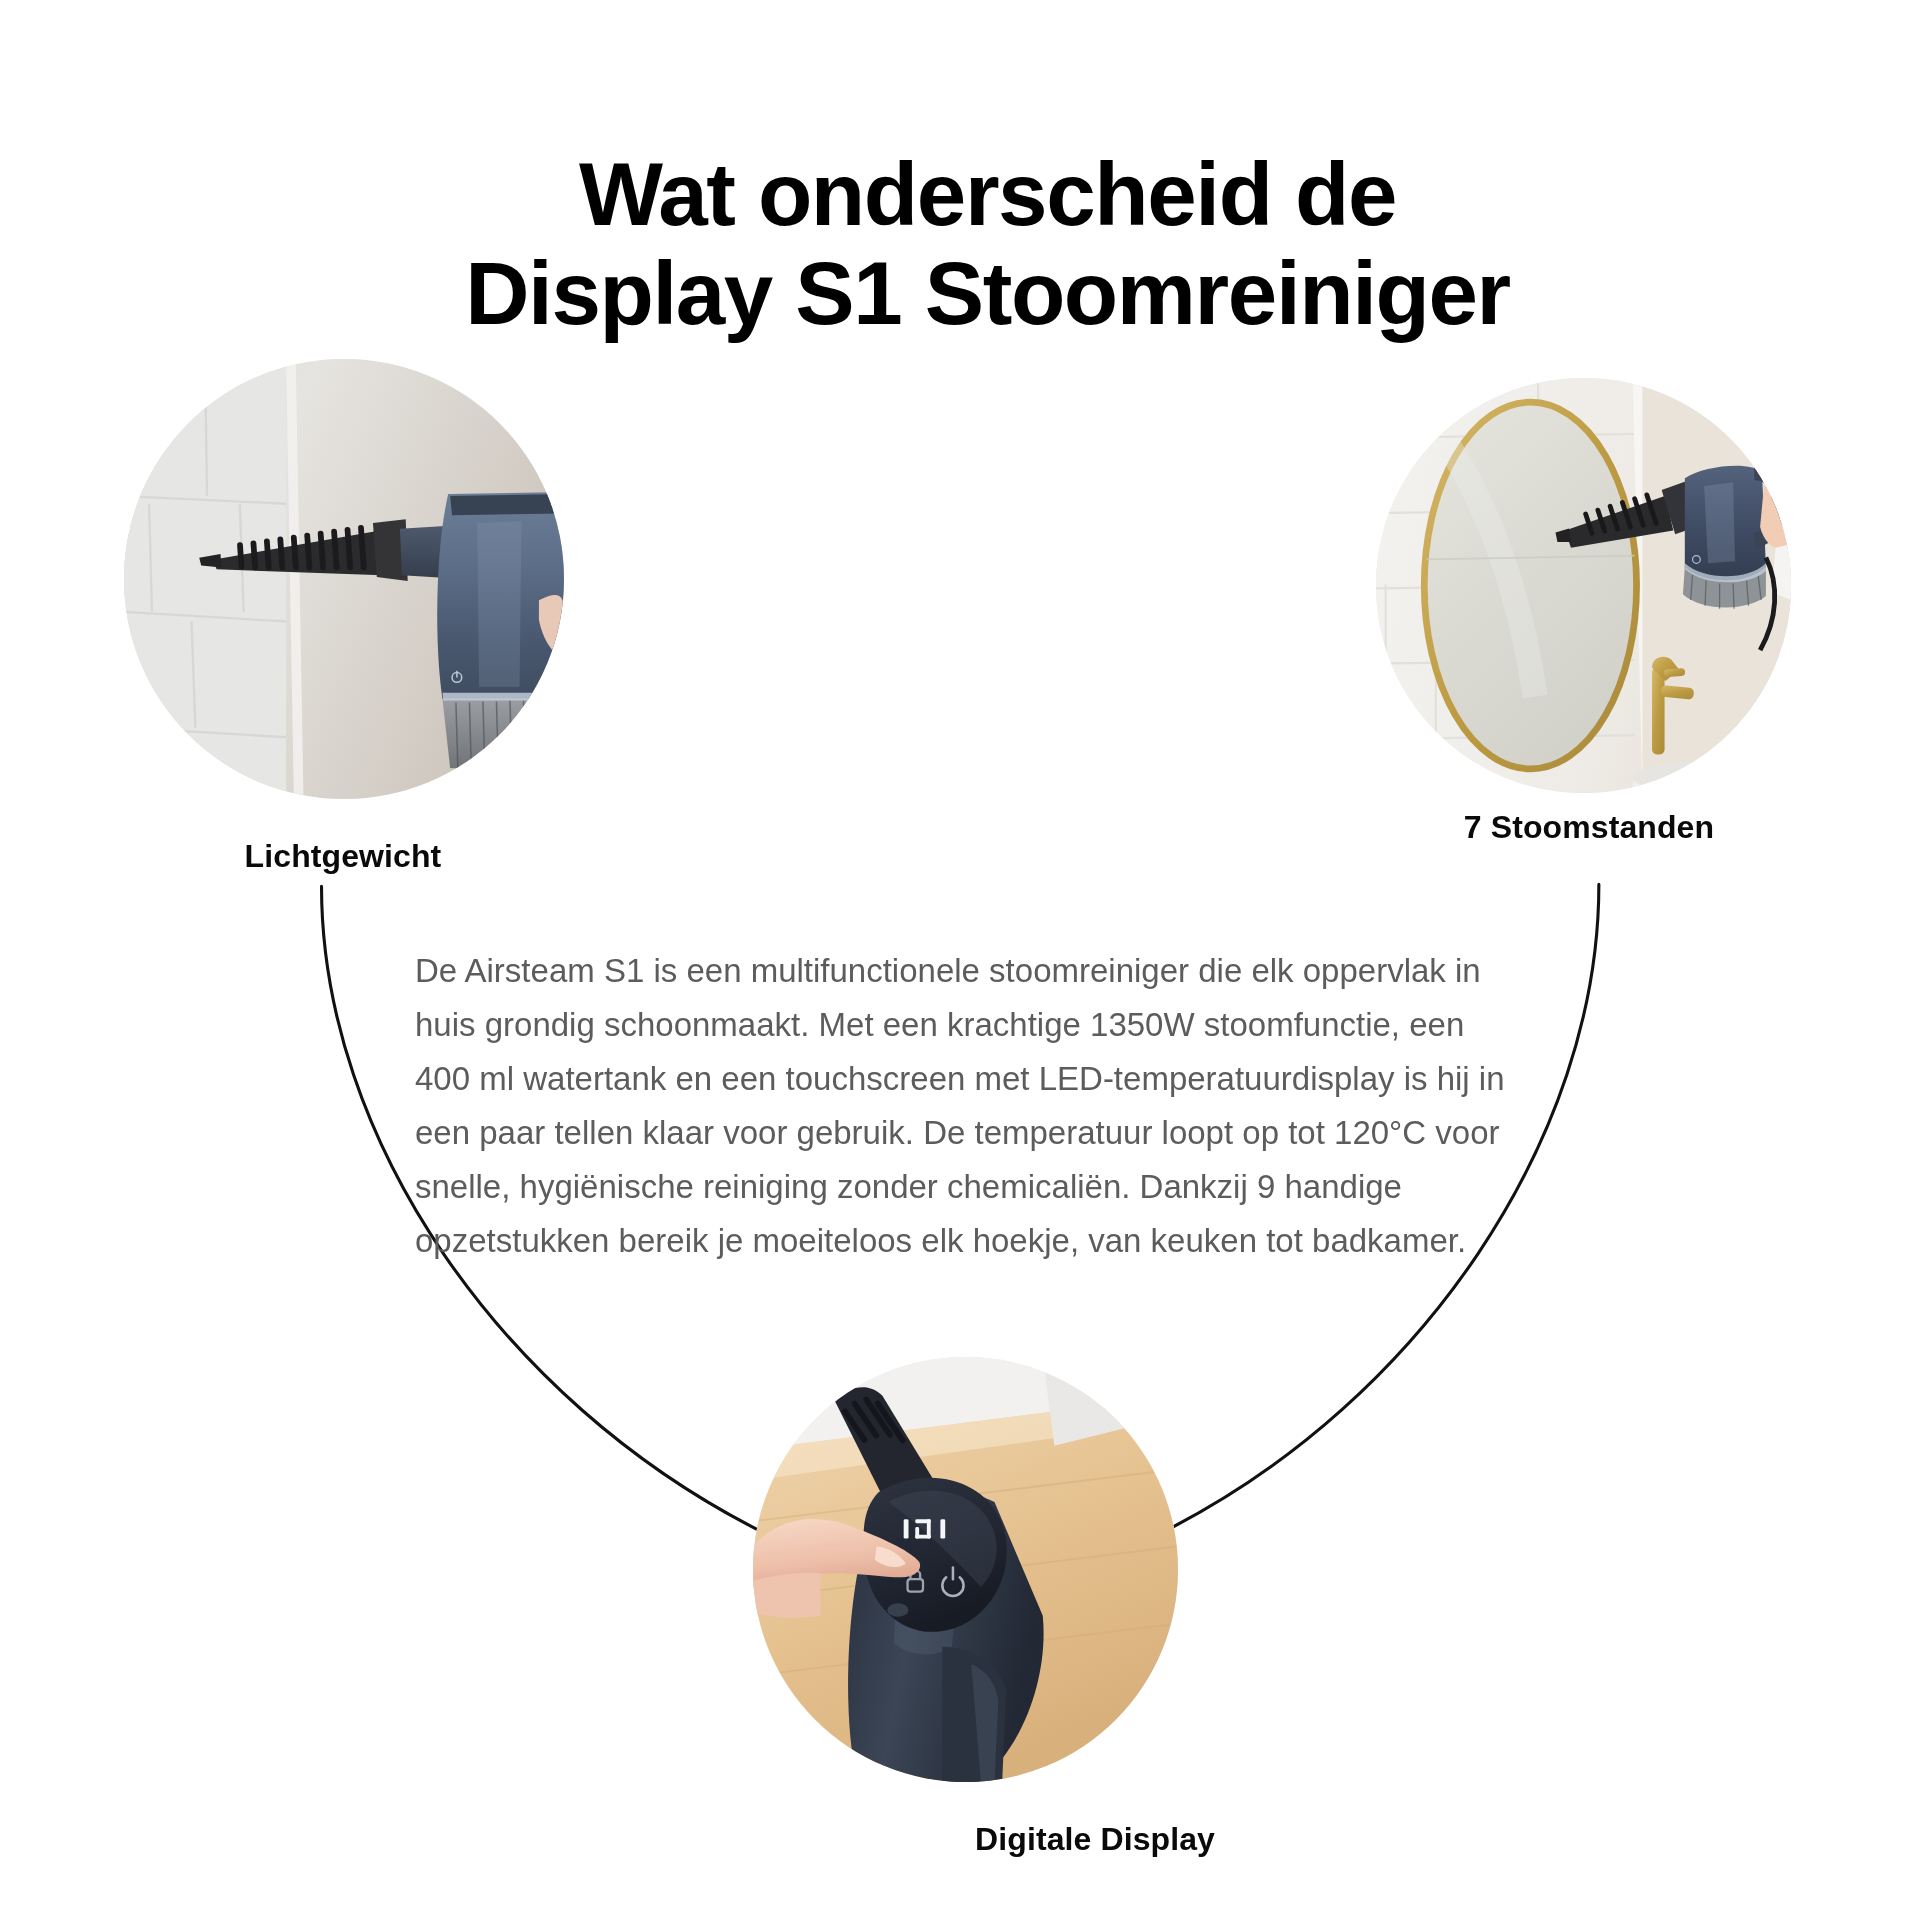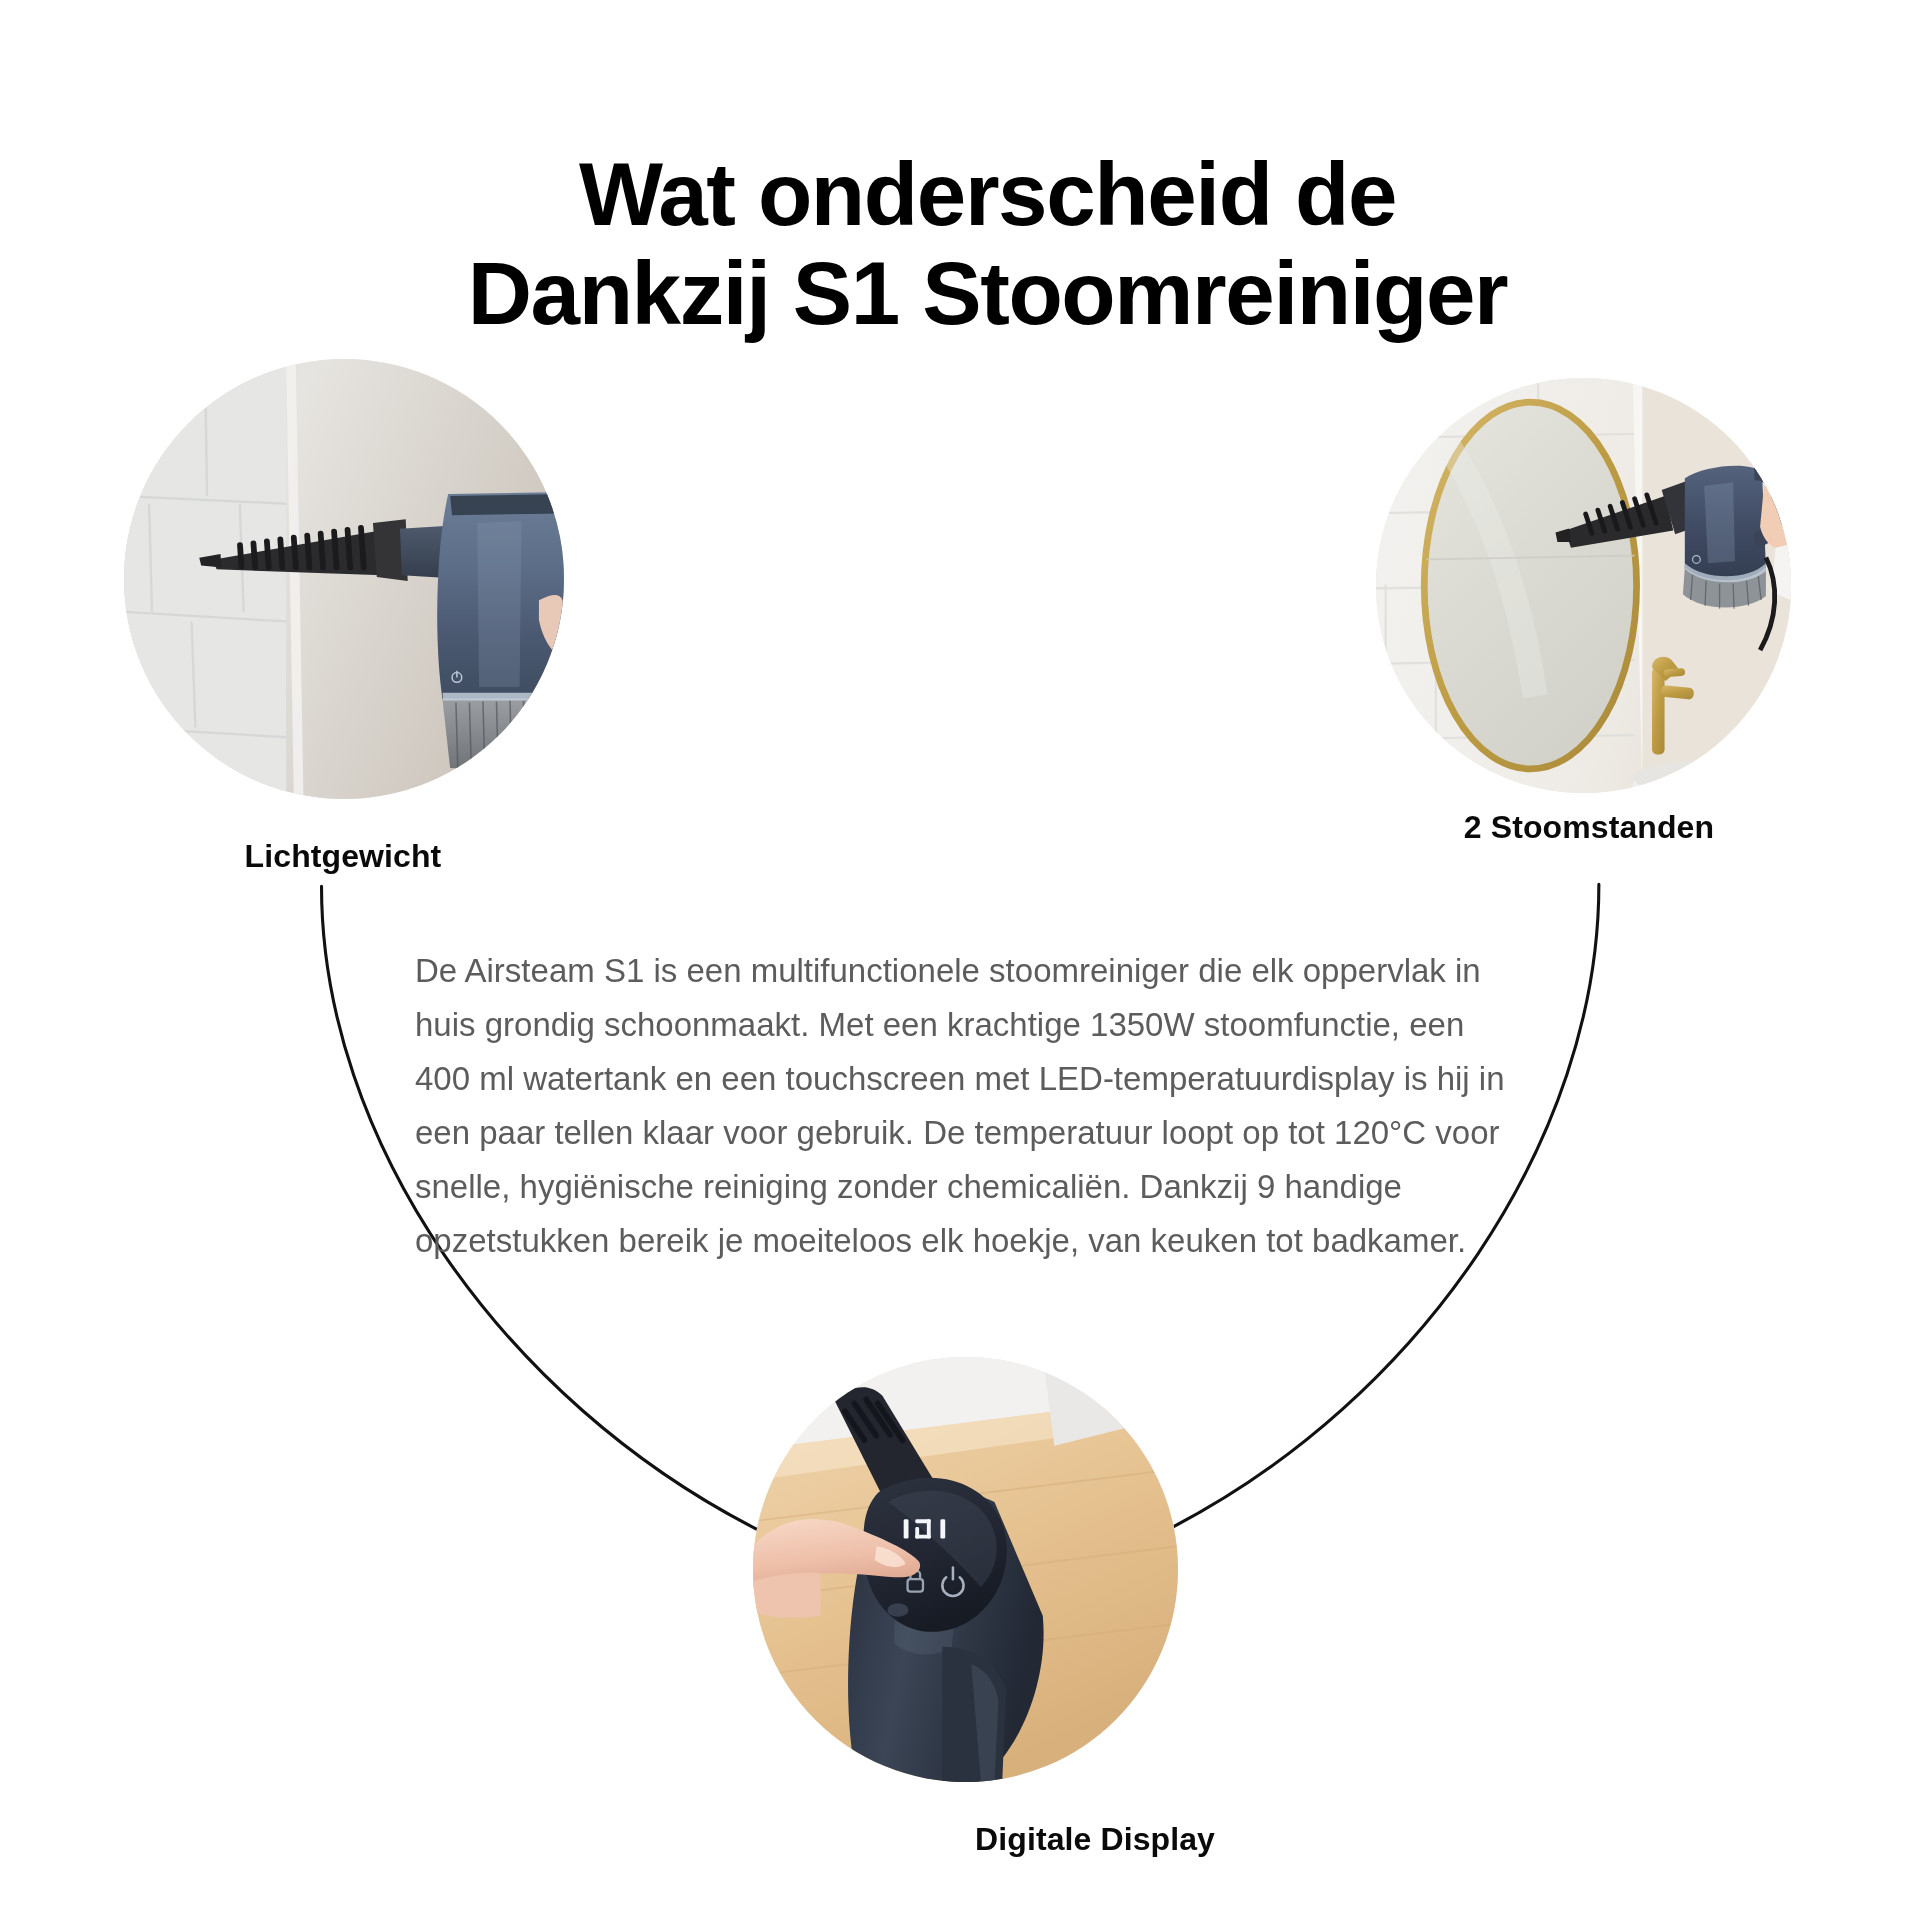--- a/index.html
+++ b/index.html
@@ -69,21 +69,21 @@
     font-family:"Liberation Sans", sans-serif;
   }
 </style>
 </head>
 <body>
 
 <div class="stage">
 
   <h1 class="title">
     <span class="ln">Wat onderscheid de</span>
-    <span class="ln">Dankzij S1 Stoomreiniger</span>
+    <span class="ln">Display S1 Stoomreiniger</span>
   </h1>
 
   <svg class="arcs" viewBox="0 0 2000 2000">
     <path d="M333,918 C333,1180 520,1450 786,1585" fill="none" stroke="#111111" stroke-width="3.2" stroke-linecap="round"></path>
     <path d="M1656,916 C1656,1180 1470,1450 1212,1583" fill="none" stroke="#111111" stroke-width="3.2" stroke-linecap="round"></path>
   </svg>
 
   <div class="photo" id="photo-lichtgewicht">
     <svg viewBox="0 0 456 456" preserveAspectRatio="xMidYMid slice">
       <defs>
@@ -261,21 +261,21 @@
       <g>
         <rect x="286" y="300" width="13" height="90" rx="5" fill="url(#ss-gold)"></rect>
         <path d="M286,300 C286,288 300,286 306,292 L314,302 L300,314 Z" fill="url(#ss-gold)"></path>
         <rect x="296" y="318" width="34" height="12" rx="5" fill="url(#ss-gold)" transform="rotate(6 296 318)"></rect>
         <rect x="298" y="302" width="22" height="8" rx="4" fill="url(#ss-gold)" transform="rotate(-4 298 302)"></rect>
       </g>
       <path d="M268,414 C300,392 360,392 392,414 L396,430 L264,430 Z" fill="#f0efeb"></path>
       <ellipse cx="330" cy="414" rx="64" ry="16" fill="#e6e5e1"></ellipse>
     </svg>
   </div>
-  <div class="caption" id="caption-stoomstanden">2 Stoomstanden</div>
+  <div class="caption" id="caption-stoomstanden">7 Stoomstanden</div>
 
   <div class="photo" id="photo-display">
     <svg viewBox="0 0 440 440" preserveAspectRatio="xMidYMid slice">
       <defs>
         <linearGradient id="dp-table" x1="0" y1="0" x2="0.5" y2="1">
           <stop offset="0%" stop-color="#f0d5ae"></stop>
           <stop offset="55%" stop-color="#e5c18f"></stop>
           <stop offset="100%" stop-color="#d8b07c"></stop>
         </linearGradient>
         <linearGradient id="dp-body" x1="0" y1="0" x2="1" y2="0.3">

